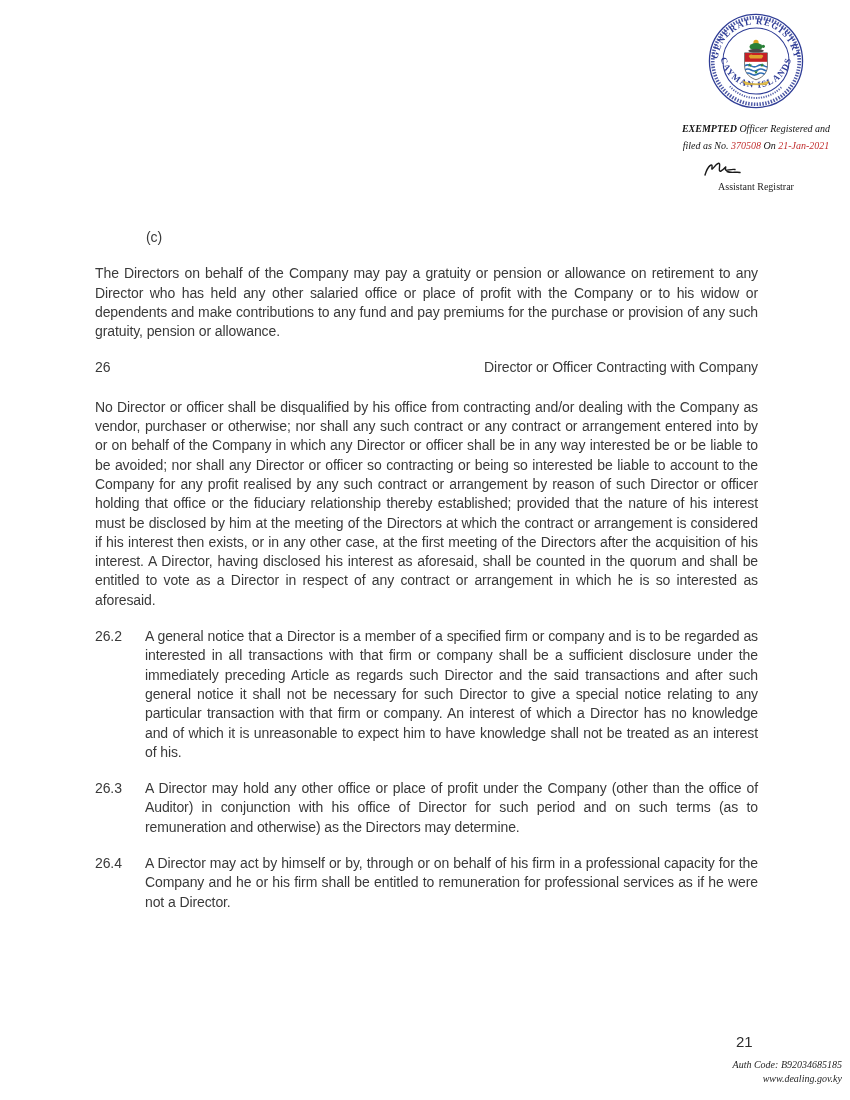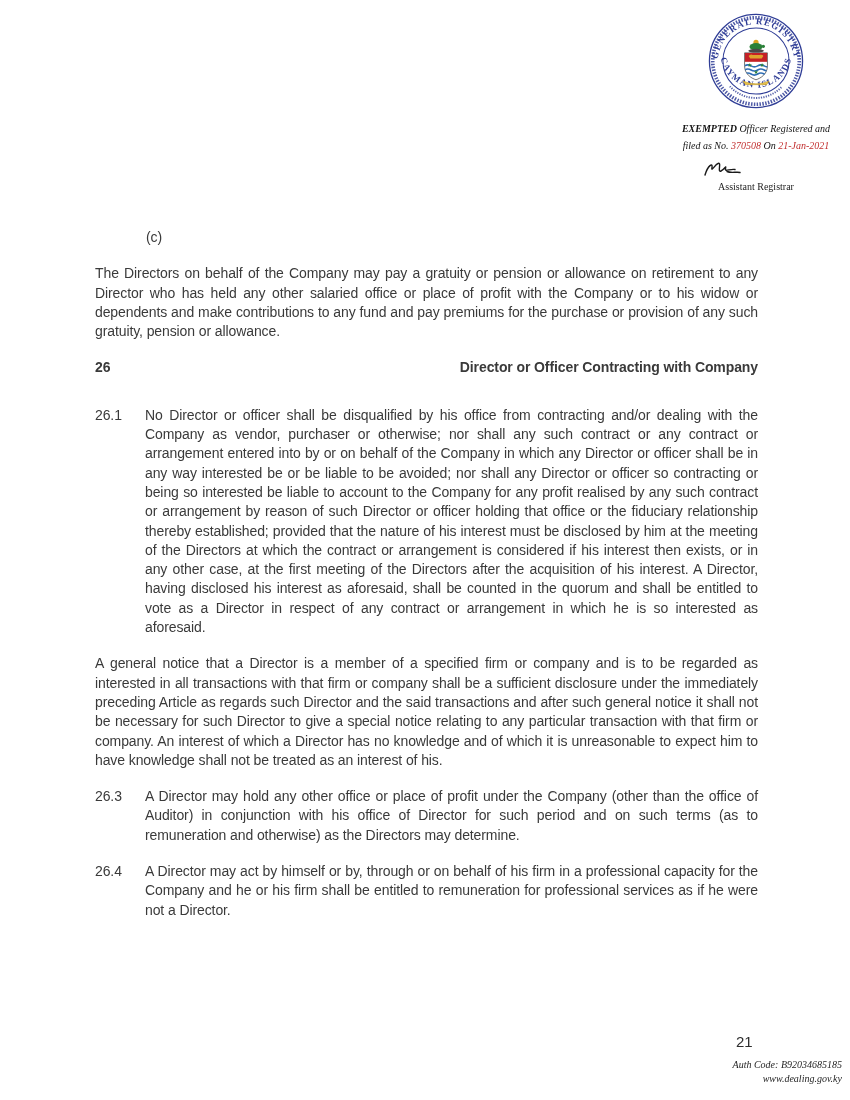--- a/index.html
+++ b/index.html
@@ -19,21 +19,21 @@
   .signer-title{font-family:"Liberation Serif",serif;
     font-size:10px;color:#1d1d1d;margin-top:2px;}
 
   
   .content{position:absolute;left:95px;top:228px;width:663px;
     font-size:14px;line-height:19.3px;letter-spacing:-0.1px;}
   .para{display:flex;margin:0 0 17px 0;}
   .para .num{flex:0 0 50px;width:50px;}
   .para .txt{flex:1;text-align:justify;text-justify:inter-word;}
   .para.sub .num{flex-basis:51px;margin-left:51px;}
-  .para.heading{font-weight:bold;margin-bottom:28px;}
+  .para.heading{font-weight:normal;margin-bottom:20px;}
   .para.heading .txt{text-align:right;}
 
   
   .page-number{position:absolute;left:736px;top:1033px;font-size:15px;color:#2e2e2e;}
   .footer-meta{position:absolute;right:8px;top:1058px;text-align:right;
     font-family:"Liberation Serif",serif;font-style:italic;font-size:10px;
     color:#1d1d1d;line-height:13.5px;}
 </style>
 </head>
 <body>
@@ -107,25 +107,25 @@
     <div class="para">
       <div class="txt">The Directors on behalf of the Company may pay a gratuity or pension or allowance on retirement to any Director who has held any other salaried office or place of profit with the Company or to his widow or dependents and make contributions to any fund and pay premiums for the purchase or provision of any such gratuity, pension or allowance.</div>
     </div>
 
     <div class="para heading">
       <div class="num">26</div>
       <div class="txt">Director or Officer Contracting with Company</div>
     </div>
 
     <div class="para">
-      <div class="num">26.1</div>
       <div class="txt">No Director or officer shall be disqualified by his office from contracting and/or dealing with the Company as vendor, purchaser or otherwise; nor shall any such contract or any contract or arrangement entered into by or on behalf of the Company in which any Director or officer shall be in any way interested be or be liable to be avoided; nor shall any Director or officer so contracting or being so interested be liable to account to the Company for any profit realised by any such contract or arrangement by reason of such Director or officer holding that office or the fiduciary relationship thereby established; provided that the nature of his interest must be disclosed by him at the meeting of the Directors at which the contract or arrangement is considered if his interest then exists, or in any other case, at the first meeting of the Directors after the acquisition of his interest. A Director, having disclosed his interest as aforesaid, shall be counted in the quorum and shall be entitled to vote as a Director in respect of any contract or arrangement in which he is so interested as aforesaid.</div>
     </div>
 
     <div class="para">
+      <div class="num">26.2</div>
       <div class="txt">A general notice that a Director is a member of a specified firm or company and is to be regarded as interested in all transactions with that firm or company shall be a sufficient disclosure under the immediately preceding Article as regards such Director and the said transactions and after such general notice it shall not be necessary for such Director to give a special notice relating to any particular transaction with that firm or company.  An interest of which a Director has no knowledge and of which it is unreasonable to expect him to have knowledge shall not be treated as an interest of his.</div>
     </div>
 
     <div class="para">
       <div class="num">26.3</div>
       <div class="txt">A Director may hold any other office or place of profit under the Company (other than the office of Auditor) in conjunction with his office of Director for such period and on such terms (as to remuneration and otherwise) as the Directors may determine.</div>
     </div>
 
     <div class="para">
       <div class="num">26.4</div>

